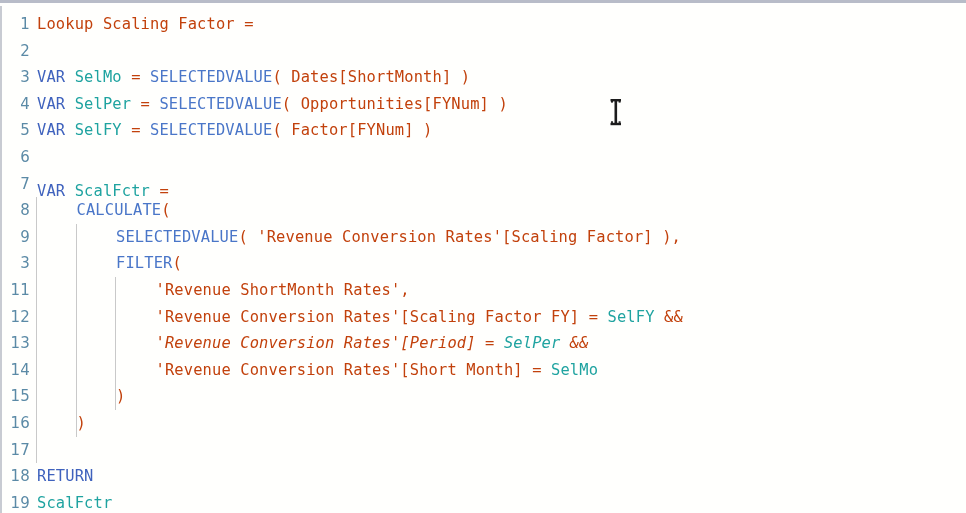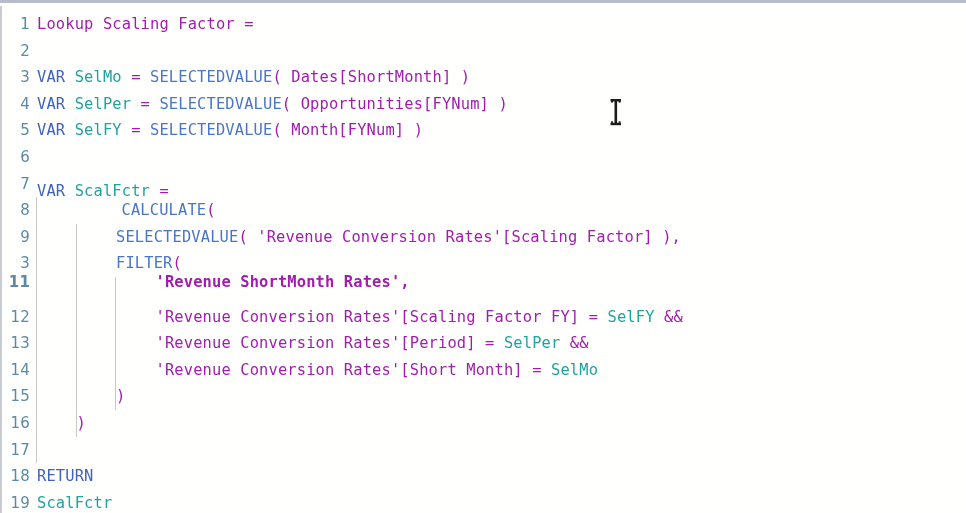--- a/index.html
+++ b/index.html
@@ -66,21 +66,21 @@
   }
 
   .ltext {
     position: absolute;
     left: 37px;
     white-space: pre;
     color: #3b3b3b;
   }
 
   
-  .tk-plain    { color: #a21caf; }
+  .tk-plain    { color: #c2410c; }
   .tk-keyword  { color: #3f62bd; }
   .tk-function { color: #4a76c8; }
   .tk-var      { color: #1fa3a0; }
 
   
   .indent-guide {
     position: absolute;
     width: 1px;
     background: #c9c9c9;
   }
@@ -96,29 +96,29 @@
 
 <div id="editor">
 
   <div id="gutter-rule"></div>
 
   <div id="code-surface">
       <div class="code-line" style="top: 5px;"><span class="ln">1</span><span class="ltext" style="left: 37px;"><span class="tk-plain">Lookup Scaling Factor =</span></span></div>
       <div class="code-line" style="top: 31.6px;"><span class="ln">2</span><span class="ltext" style="left: 37px;"></span></div>
       <div class="code-line" style="top: 58.2px;"><span class="ln">3</span><span class="ltext" style="left: 37px;"><span class="tk-keyword">VAR</span><span class="tk-plain"> </span><span class="tk-var">SelMo</span><span class="tk-plain"> = </span><span class="tk-function">SELECTEDVALUE</span><span class="tk-plain">( Dates[ShortMonth] )</span></span></div>
       <div class="code-line" style="top: 84.8px;"><span class="ln">4</span><span class="ltext" style="left: 37px;"><span class="tk-keyword">VAR</span><span class="tk-plain"> </span><span class="tk-var">SelPer</span><span class="tk-plain"> = </span><span class="tk-function">SELECTEDVALUE</span><span class="tk-plain">( Opportunities[FYNum] )</span></span></div>
-      <div class="code-line" style="top: 111.4px;"><span class="ln">5</span><span class="ltext" style="left: 37px;"><span class="tk-keyword">VAR</span><span class="tk-plain"> </span><span class="tk-var">SelFY</span><span class="tk-plain"> = </span><span class="tk-function">SELECTEDVALUE</span><span class="tk-plain">( Month[FYNum] )</span></span></div>
+      <div class="code-line" style="top: 111.4px;"><span class="ln">5</span><span class="ltext" style="left: 37px;"><span class="tk-keyword">VAR</span><span class="tk-plain"> </span><span class="tk-var">SelFY</span><span class="tk-plain"> = </span><span class="tk-function">SELECTEDVALUE</span><span class="tk-plain">( Factor[FYNum] )</span></span></div>
       <div class="code-line" style="top: 138px;"><span class="ln">6</span><span class="ltext" style="left: 37px;"></span></div>
       <div class="code-line" style="top: 164.6px;"><span class="ln">7</span><span class="ltext" style="left: 37px; margin-top: 7px;"><span class="tk-keyword">VAR</span><span class="tk-plain"> </span><span class="tk-var">ScalFctr</span><span class="tk-plain"> =</span></span></div>
-      <div class="code-line" style="top: 191.2px;"><span class="ln">8</span><span class="ltext" style="left: 76.5px; margin-left: 45px;"><span class="tk-function">CALCULATE</span><span class="tk-plain">(</span></span></div>
+      <div class="code-line" style="top: 191.2px;"><span class="ln">8</span><span class="ltext" style="left: 76.5px;"><span class="tk-function">CALCULATE</span><span class="tk-plain">(</span></span></div>
       <div class="code-line" style="top: 217.8px;"><span class="ln">9</span><span class="ltext" style="left: 116px;"><span class="tk-function">SELECTEDVALUE</span><span class="tk-plain">( 'Revenue Conversion Rates'[Scaling Factor] ),</span></span></div>
       <div class="code-line" style="top: 244.4px;"><span class="ln">3</span><span class="ltext" style="left: 116px;"><span class="tk-function">FILTER</span><span class="tk-plain">(</span></span></div>
-      <div class="code-line" style="top: 263px; font-weight: bold;"><span class="ln">11</span><span class="ltext" style="left: 155.5px;"><span class="tk-plain">'Revenue ShortMonth Rates',</span></span></div>
+      <div class="code-line" style="top: 271px;"><span class="ln">11</span><span class="ltext" style="left: 155.5px;"><span class="tk-plain">'Revenue ShortMonth Rates',</span></span></div>
       <div class="code-line" style="top: 297.6px;"><span class="ln">12</span><span class="ltext" style="left: 155.5px;"><span class="tk-plain">'Revenue Conversion Rates'[Scaling Factor FY] = </span><span class="tk-var">SelFY</span><span class="tk-plain"> &amp;&amp;</span></span></div>
-      <div class="code-line" style="top: 324.2px;"><span class="ln">13</span><span class="ltext" style="left: 155.5px;"><span class="tk-plain">'Revenue Conversion Rates'[Period] = </span><span class="tk-var">SelPer</span><span class="tk-plain"> &amp;&amp;</span></span></div>
+      <div class="code-line" style="top: 324.2px;"><span class="ln">13</span><span class="ltext" style="left: 155.5px; font-style: italic;"><span class="tk-plain">'Revenue Conversion Rates'[Period] = </span><span class="tk-var">SelPer</span><span class="tk-plain"> &amp;&amp;</span></span></div>
       <div class="code-line" style="top: 350.8px;"><span class="ln">14</span><span class="ltext" style="left: 155.5px;"><span class="tk-plain">'Revenue Conversion Rates'[Short Month] = </span><span class="tk-var">SelMo</span></span></div>
       <div class="code-line" style="top: 377.4px; padding-left: 26px;"><span class="ln">15</span><span class="ltext" style="left: 116px;"><span class="tk-plain">)</span></span></div>
       <div class="code-line" style="top: 404px;"><span class="ln">16</span><span class="ltext" style="left: 76.5px;"><span class="tk-plain">)</span></span></div>
       <div class="code-line" style="top: 430.6px;"><span class="ln">17</span><span class="ltext" style="left: 37px;"></span></div>
       <div class="code-line" style="top: 457.2px;"><span class="ln">18</span><span class="ltext" style="left: 37px;"><span class="tk-keyword">RETURN</span></span></div>
       <div class="code-line" style="top: 483.8px;"><span class="ln">19</span><span class="ltext" style="left: 37px;"><span class="tk-var">ScalFctr</span></span></div>
     </div>
 
   <svg id="mouse-cursor" width="14" height="30" viewBox="0 0 14 30" style="left: 609px; top: 94px;">
     <g fill="#1c1c1c">

